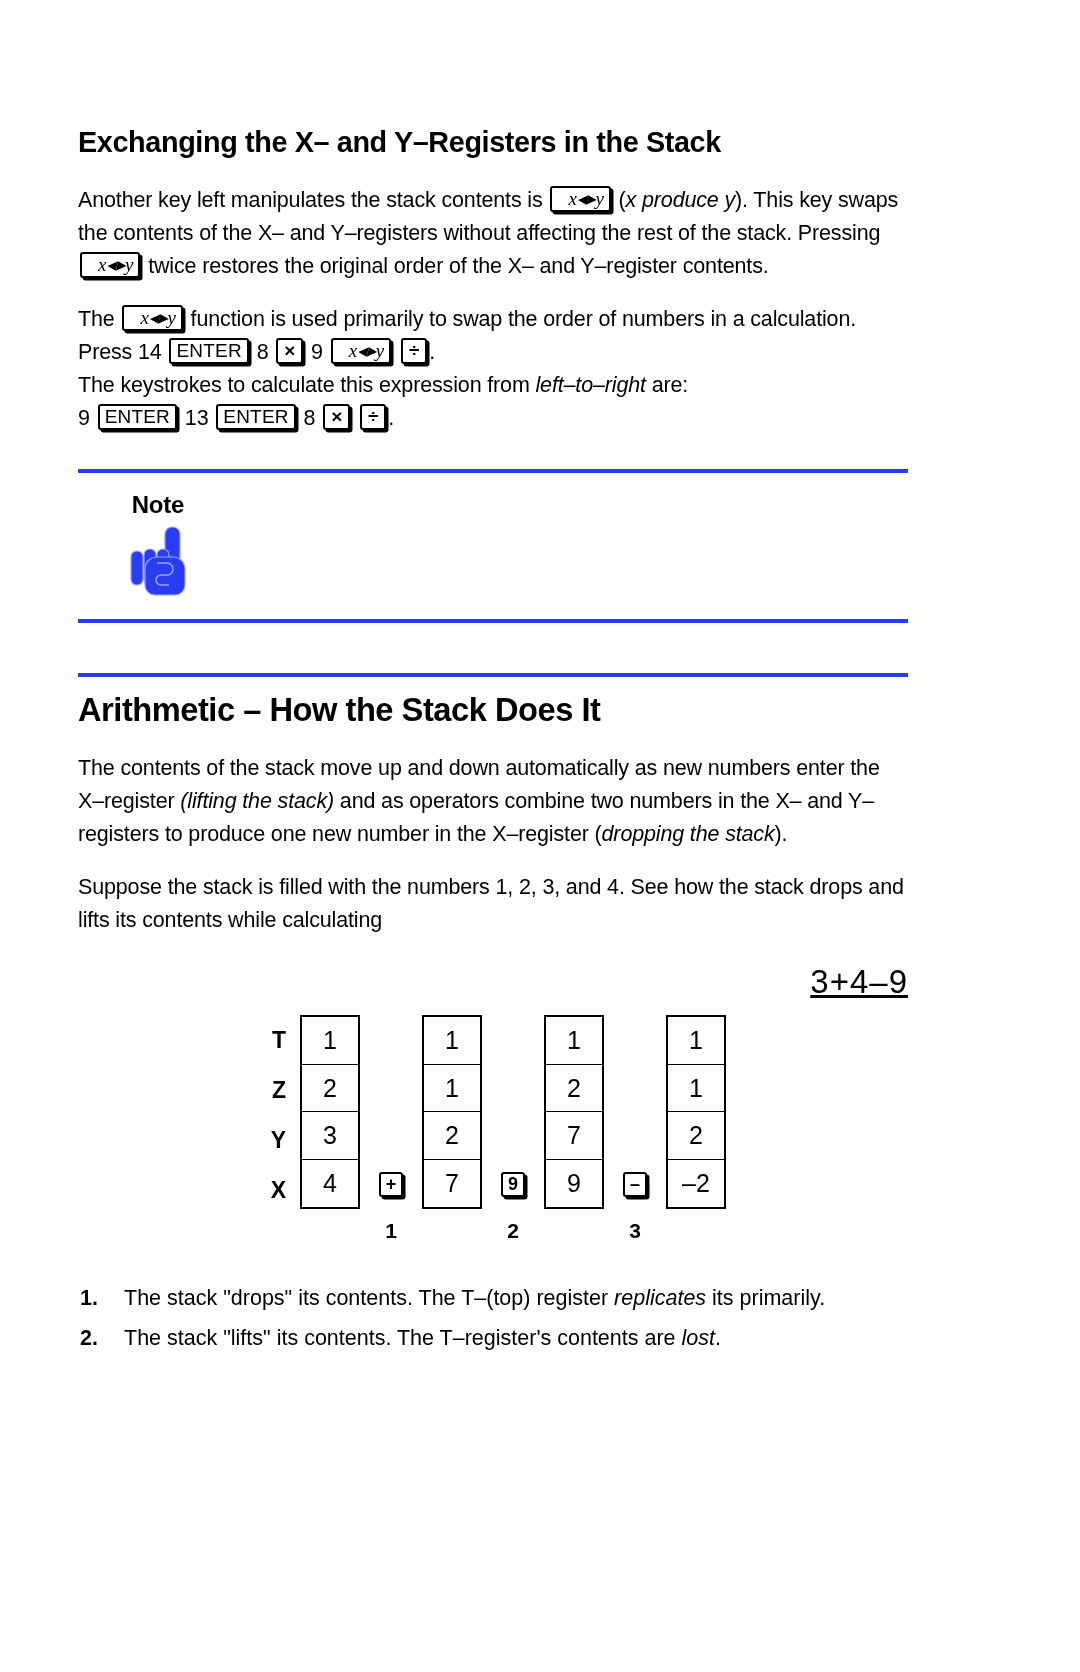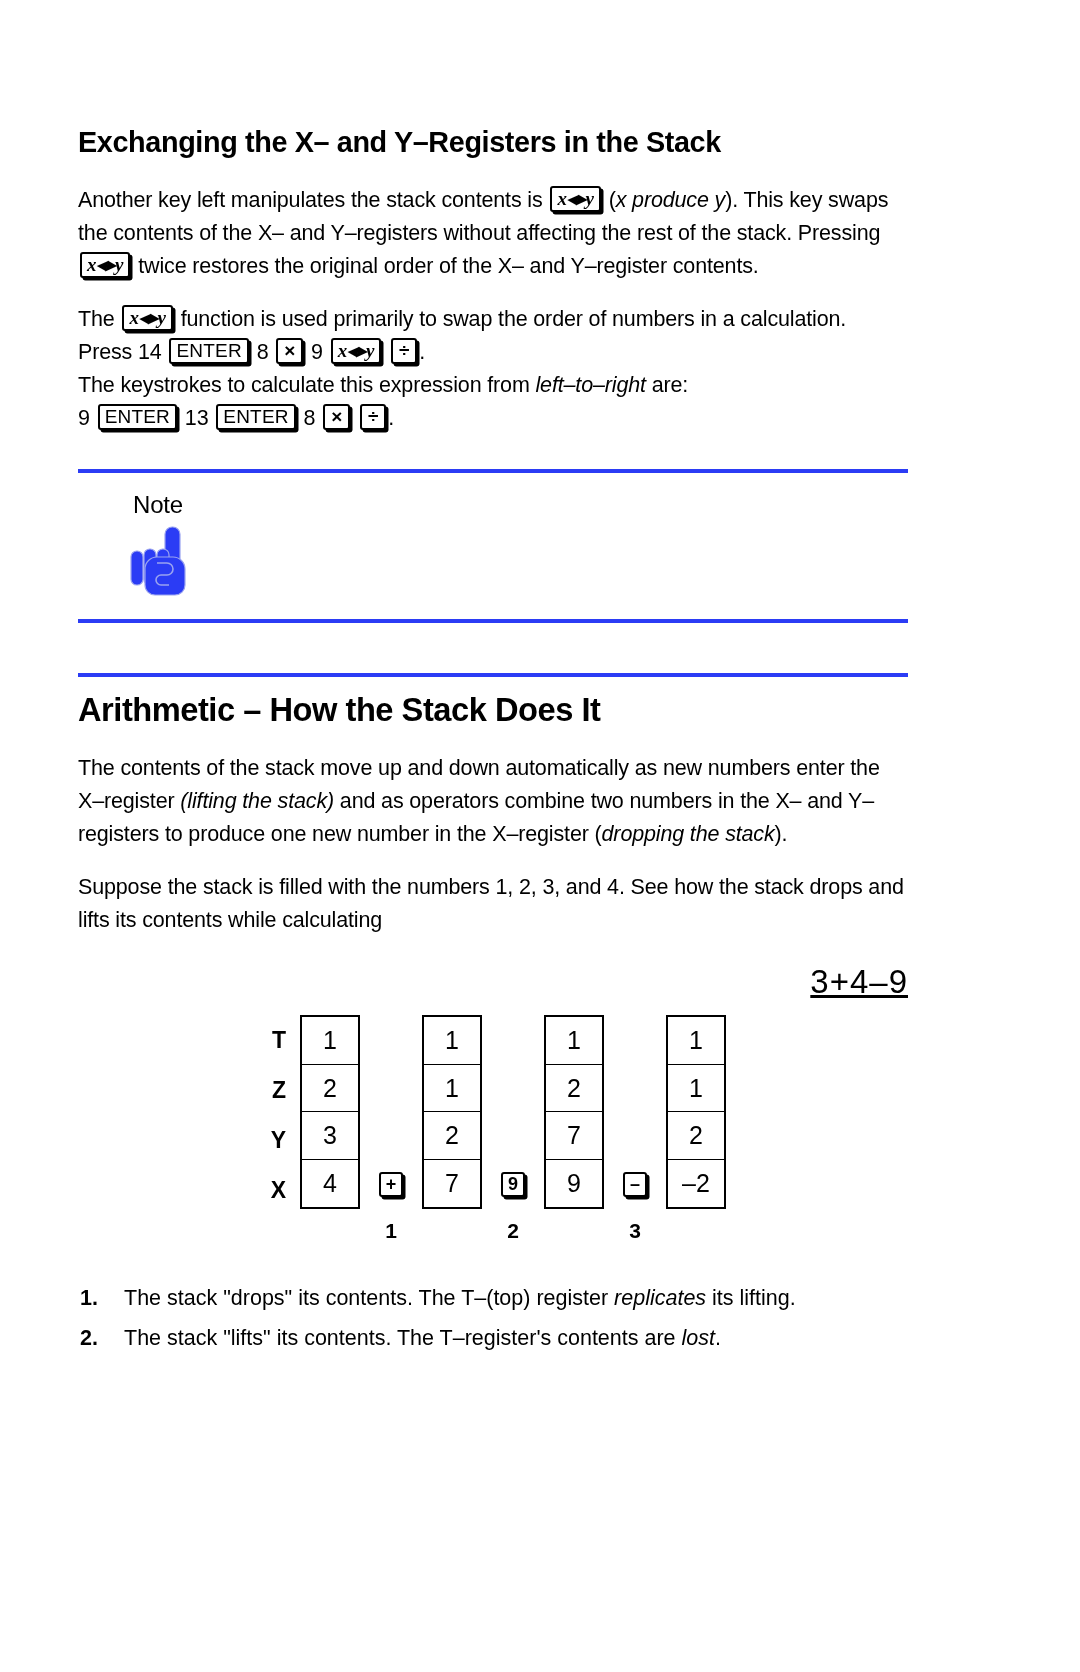--- a/index.html
+++ b/index.html
@@ -72,23 +72,23 @@
     font-size: 18px;
     background: #fff;
     box-shadow: 2.5px 2.5px 0 0 #000;
     vertical-align: 2px;
     white-space: nowrap;
     font-weight: normal;
   }
   .key.xy {
     font-style: italic;
     font-family: "Liberation Serif", serif;
-    font-weight: bold;
+    font-weight: normal;
     font-size: 19px;
-    padding: 0px 5px 1px 5px;
+    padding: 0px 5px 1px 16px;
   }
   .key.enter {
     font-size: 19px;
     letter-spacing: 0.2px;
     padding: 0px 5px 1px 5px;
   }
   .key.op {
     font-size: 19px;
     font-weight: bold;
     padding: 0px 6px 1px 6px;
@@ -117,21 +117,21 @@
     min-height: 118px;
   }
   .note-left {
     width: 160px;
     flex: 0 0 160px;
     text-align: center;
     padding-top: 2px;
   }
   .note-word {
     font-size: 24px;
-    font-weight: normal;
+    font-weight: bold;
     letter-spacing: -0.2px;
     text-align: center;
   }
   .note-hand {
     margin-top: 6px;
     display: flex;
     justify-content: center;
   }
   .note-right {
     flex: 1;
@@ -365,21 +365,21 @@
             <div class="cell">–2</div>
           </div>
 
         </div>
       </div>
     </div>
 
     <div class="footnotes">
       <div class="fn">
         <div class="fn-num">1.</div>
-        <div><span>The stack "drops" its contents. The T–(top) register </span><em>replicates</em><span> its lifting.</span></div>
+        <div><span>The stack "drops" its contents. The T–(top) register </span><em>replicates</em><span> its primarily.</span></div>
       </div>
       <div class="fn">
         <div class="fn-num">2.</div>
         <div><span>The stack "lifts" its contents. The T–register's contents are </span><em>lost</em><span>.</span></div>
       </div>
     </div>
 
   </div>
 
 </div>

